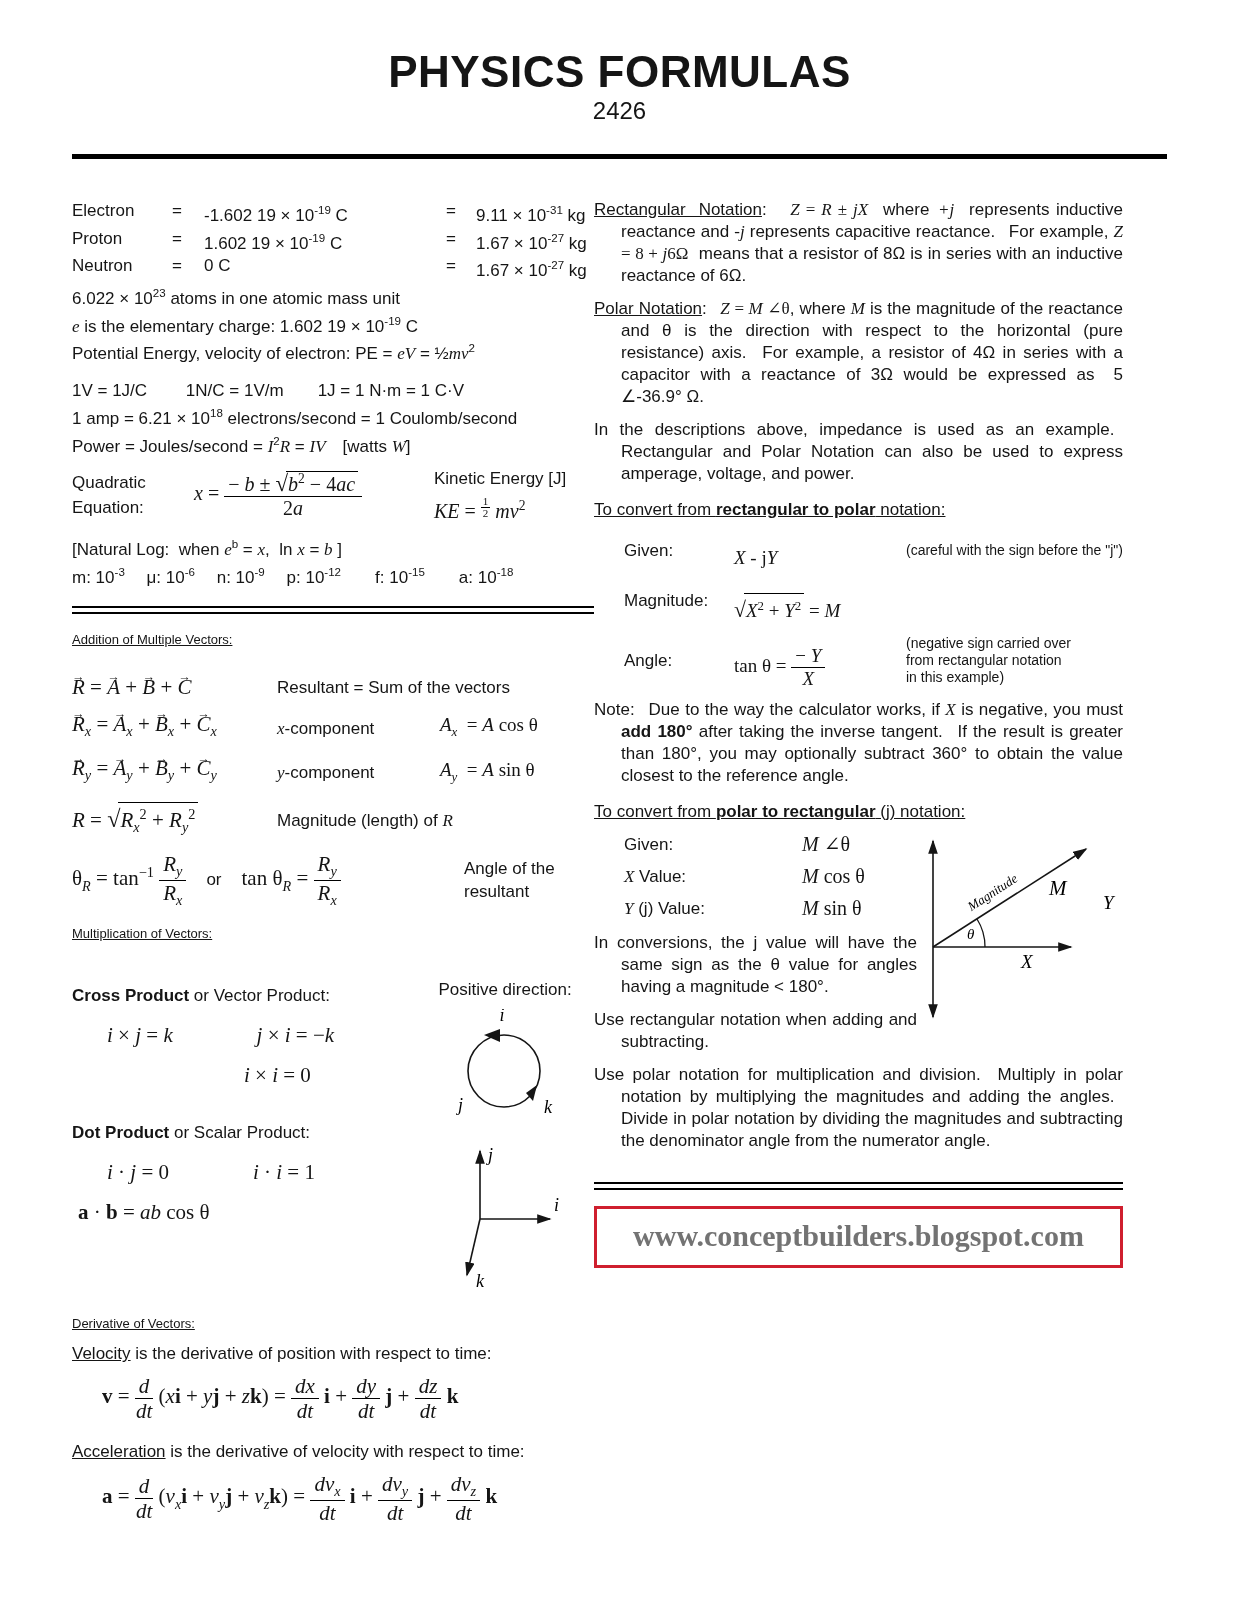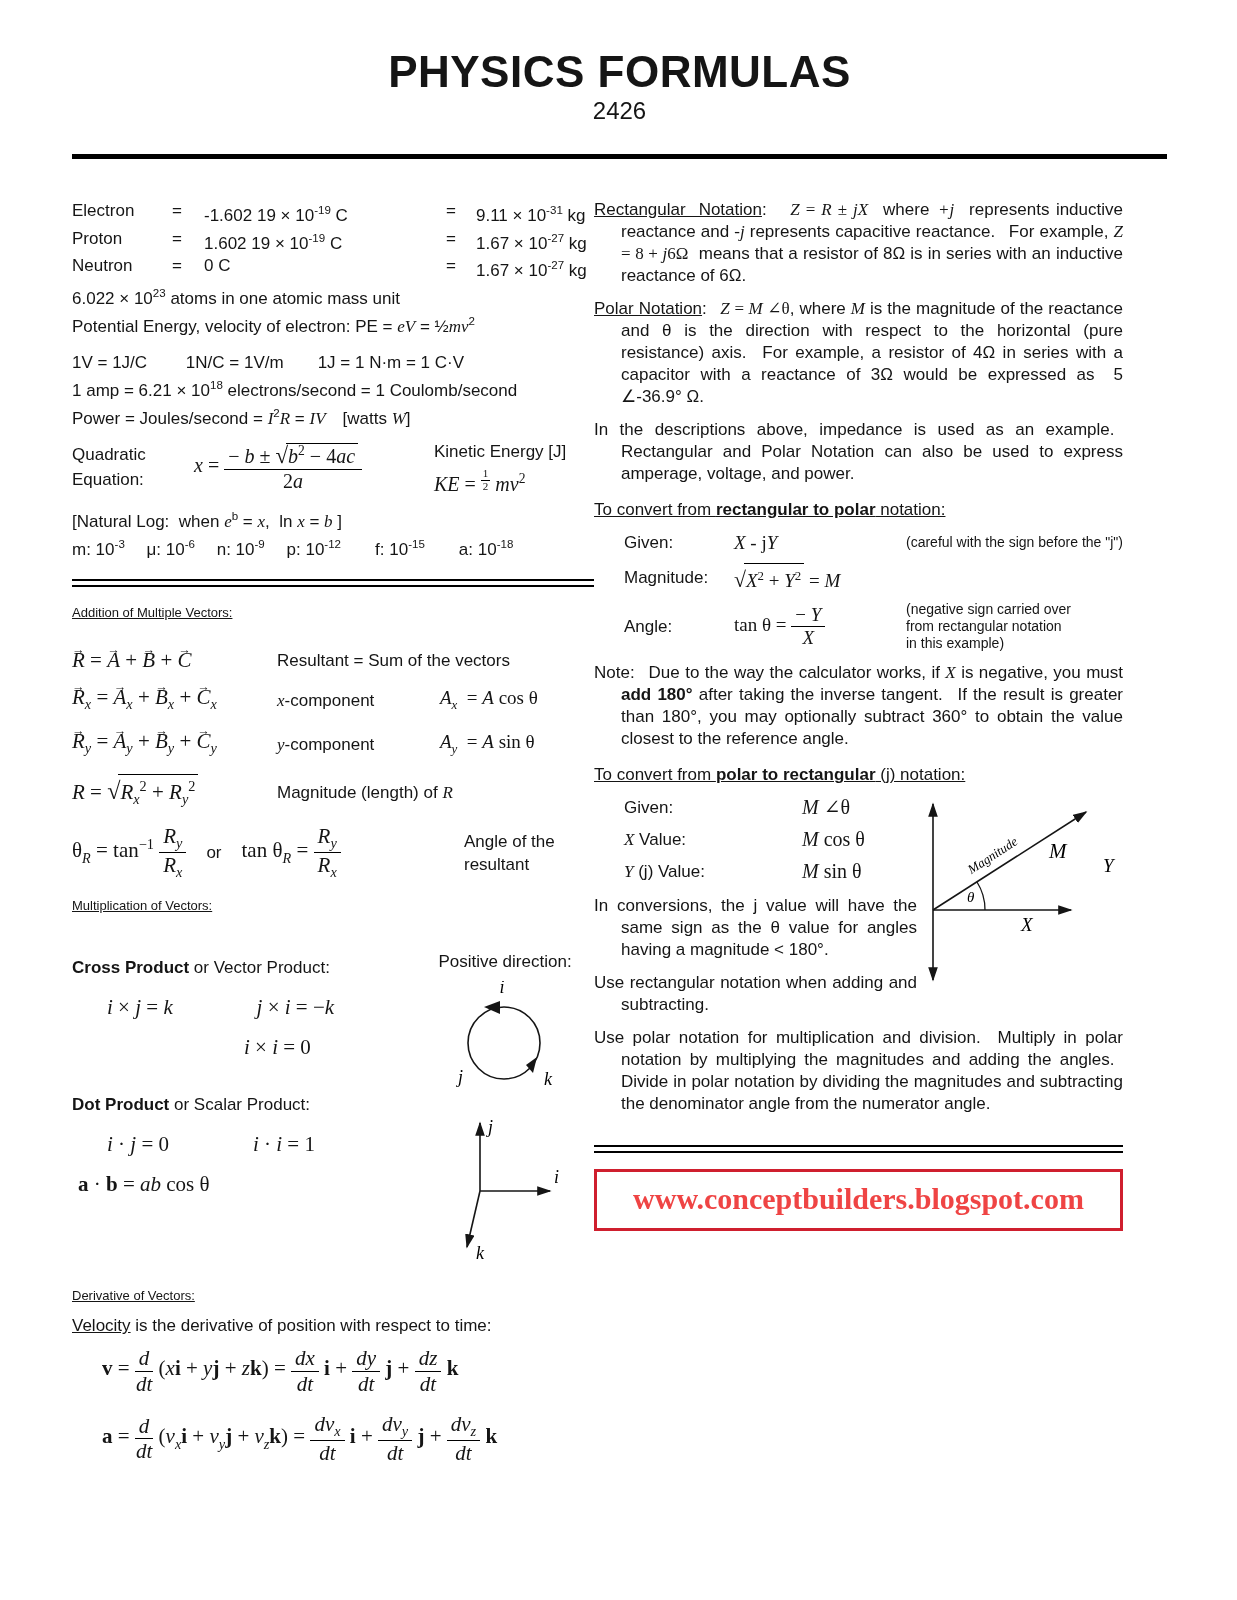--- a/index.html
+++ b/index.html
@@ -68,28 +68,28 @@
   .dsec{margin-top:10px;}
   .intro{margin:2px 0 6px;}
   .dform{margin:10px 0 18px 30px;font-size:21px;}
 
   
   .p{ text-align:justify;line-height:22px;margin:0 0 11px;}
   .hang{padding-left:27px;text-indent:-27px;}
   .rhead{margin:14px 0 10px;line-height:22px;}
   .rrow{display:grid;grid-template-columns:110px 172px 1fr;align-items:center;
     padding-left:30px;margin:9px 0;}
-  .rrow .val{font-size:19px;}
+  .rrow .val{font-size:19px;margin-top:15px;}
   .rrow .note{font-size:14px;line-height:17px;text-align:left;}
   .prow2{display:grid;grid-template-columns:178px 1fr;align-items:center;padding-left:30px;margin:9px 0;}
   .prow2 .val{font-size:20px;}
   .float-dgm{float:right;width:200px;margin:0 0 6px 6px;}
   .dbl2{border-top:2.5px solid #000;border-bottom:2.5px solid #000;height:4px;margin:30px 0 0;clear:both;}
   .wm{margin-top:16px;border:3px solid #cf1f2e;padding:10px 10px 12px;text-align:center;
-    color:#ef4444;font-family:"Liberation Serif","DejaVu Serif",serif;
+    color:#737373;font-family:"Liberation Serif","DejaVu Serif",serif;
     font-size:30px;font-weight:bold;line-height:34px;}
   svg text{font-family:"Liberation Serif","DejaVu Serif",serif;}
 </style>
 </head>
 <body>
 
 <div>
 
   <div class="center page-title">PHYSICS FORMULAS</div>
   <div class="center course">2426</div>
@@ -117,20 +117,21 @@
         <div class="prow">
           <span>Neutron</span>
           <span>=</span>
           <span>0 C</span>
           <span>=</span>
           <span>1.67 × 10<sup>-27</sup> kg</span>
         </div>
       </div>
 
       <div>6.022 × 10<sup>23</sup> atoms in one atomic mass unit</div>
+      <div><span class="mt">e</span> is the elementary charge: 1.602 19 × 10<sup>-19</sup> C</div>
       <div>Potential Energy, velocity of electron: PE = <span class="mt">eV</span> = ½<span class="mt">mv</span><sup>2</sup></div>
 
       <div class="gap-top">1V = 1J/C  &nbsp;1N/C = 1V/m  1J = 1 N·m = 1 C·V</div>
       <div>1 amp = 6.21 × 10<sup>18</sup> electrons/second = 1 Coulomb/second</div>
       <div>Power = Joules/second = <span class="mt">I</span><sup>2</sup><span class="mt">R</span> = <span class="mt">IV</span> [watts <span class="mt">W</span>]</div>
 
       <div class="quad">
         <div class="q-label">Quadratic<br>Equation:</div>
         <div class="q-formula fm"><span class="mt">x</span> = <span class="frac"><span class="n">− <span class="mt">b</span> ± <span class="sqrt"><span class="sg">√</span><span class="bar"><span class="mt">b</span><sup>2</sup> − 4<span class="mt">ac</span></span></span></span><span class="d">2<span class="mt">a</span></span></span></div>
         <div class="q-ke">
@@ -213,20 +214,21 @@
             <text x="116" y="74" font-size="18" font-style="italic">i</text>
             <text x="38" y="150" font-size="18" font-style="italic">k</text>
           </svg>
         </div>
       </div>
 
       <div class="dsec">
         <div class="shead" style="margin-bottom:6px;">Derivative of Vectors:</div>
         <div class="intro"><u>Velocity</u> is the derivative of position with respect to time:</div>
         <div class="dform fm"><b>v</b> = <span class="frac"><span class="n"><span class="mt">d</span></span><span class="d"><span class="mt">dt</span></span></span> (<span class="mt">x</span><b>i</b> + <span class="mt">y</span><b>j</b> + <span class="mt">z</span><b>k</b>) = <span class="frac"><span class="n"><span class="mt">dx</span></span><span class="d"><span class="mt">dt</span></span></span> <b>i</b> + <span class="frac"><span class="n"><span class="mt">dy</span></span><span class="d"><span class="mt">dt</span></span></span> <b>j</b> + <span class="frac"><span class="n"><span class="mt">dz</span></span><span class="d"><span class="mt">dt</span></span></span> <b>k</b></div>
+        <div class="intro hang"><u>Acceleration</u> is the derivative of velocity with respect to time:</div>
         <div class="dform fm"><b>a</b> = <span class="frac"><span class="n"><span class="mt">d</span></span><span class="d"><span class="mt">dt</span></span></span> (<span class="mt">v</span><sub class="mt">x</sub><b>i</b> + <span class="mt">v</span><sub class="mt">y</sub><b>j</b> + <span class="mt">v</span><sub class="mt">z</sub><b>k</b>) = <span class="frac"><span class="n"><span class="mt">dv</span><sub class="mt">x</sub></span><span class="d"><span class="mt">dt</span></span></span> <b>i</b> + <span class="frac"><span class="n"><span class="mt">dv</span><sub class="mt">y</sub></span><span class="d"><span class="mt">dt</span></span></span> <b>j</b> + <span class="frac"><span class="n"><span class="mt">dv</span><sub class="mt">z</sub></span><span class="d"><span class="mt">dt</span></span></span> <b>k</b></div>
       </div>
 
     </div>
 
     <div class="col-r">
 
       <div class="p hang"><u>Rectangular&nbsp; Notation</u>:  <span class="fm"><span class="mt">Z</span> = <span class="mt">R</span> ± <span class="mt">jX</span></span>  where <span class="fm"><span class="mt">+j</span></span>  represents inductive reactance and <span class="fm"><span class="mt">-j</span></span> represents capacitive reactance.  For example, <span class="fm"><span class="mt">Z</span> = 8 + <span class="mt">j</span>6Ω</span> &nbsp;means that a resistor of 8Ω is in series with an inductive reactance of 6Ω.</div>
       <div class="p hang"><u>Polar Notation</u>:  <span class="fm"><span class="mt">Z</span> = <span class="mt">M</span> ∠θ</span>, where <span class="fm"><span class="mt">M</span></span> is the magnitude of the reactance and θ is the direction with respect to the horizontal (pure resistance) axis.  For example, a resistor of 4Ω in series with a capacitor with a reactance of 3Ω would be expressed as  5 ∠-36.9° Ω.</div>
       <div class="p hang">In the descriptions above, impedance is used as an example.  Rectangular and Polar Notation can also be used to express amperage, voltage, and power.</div>

